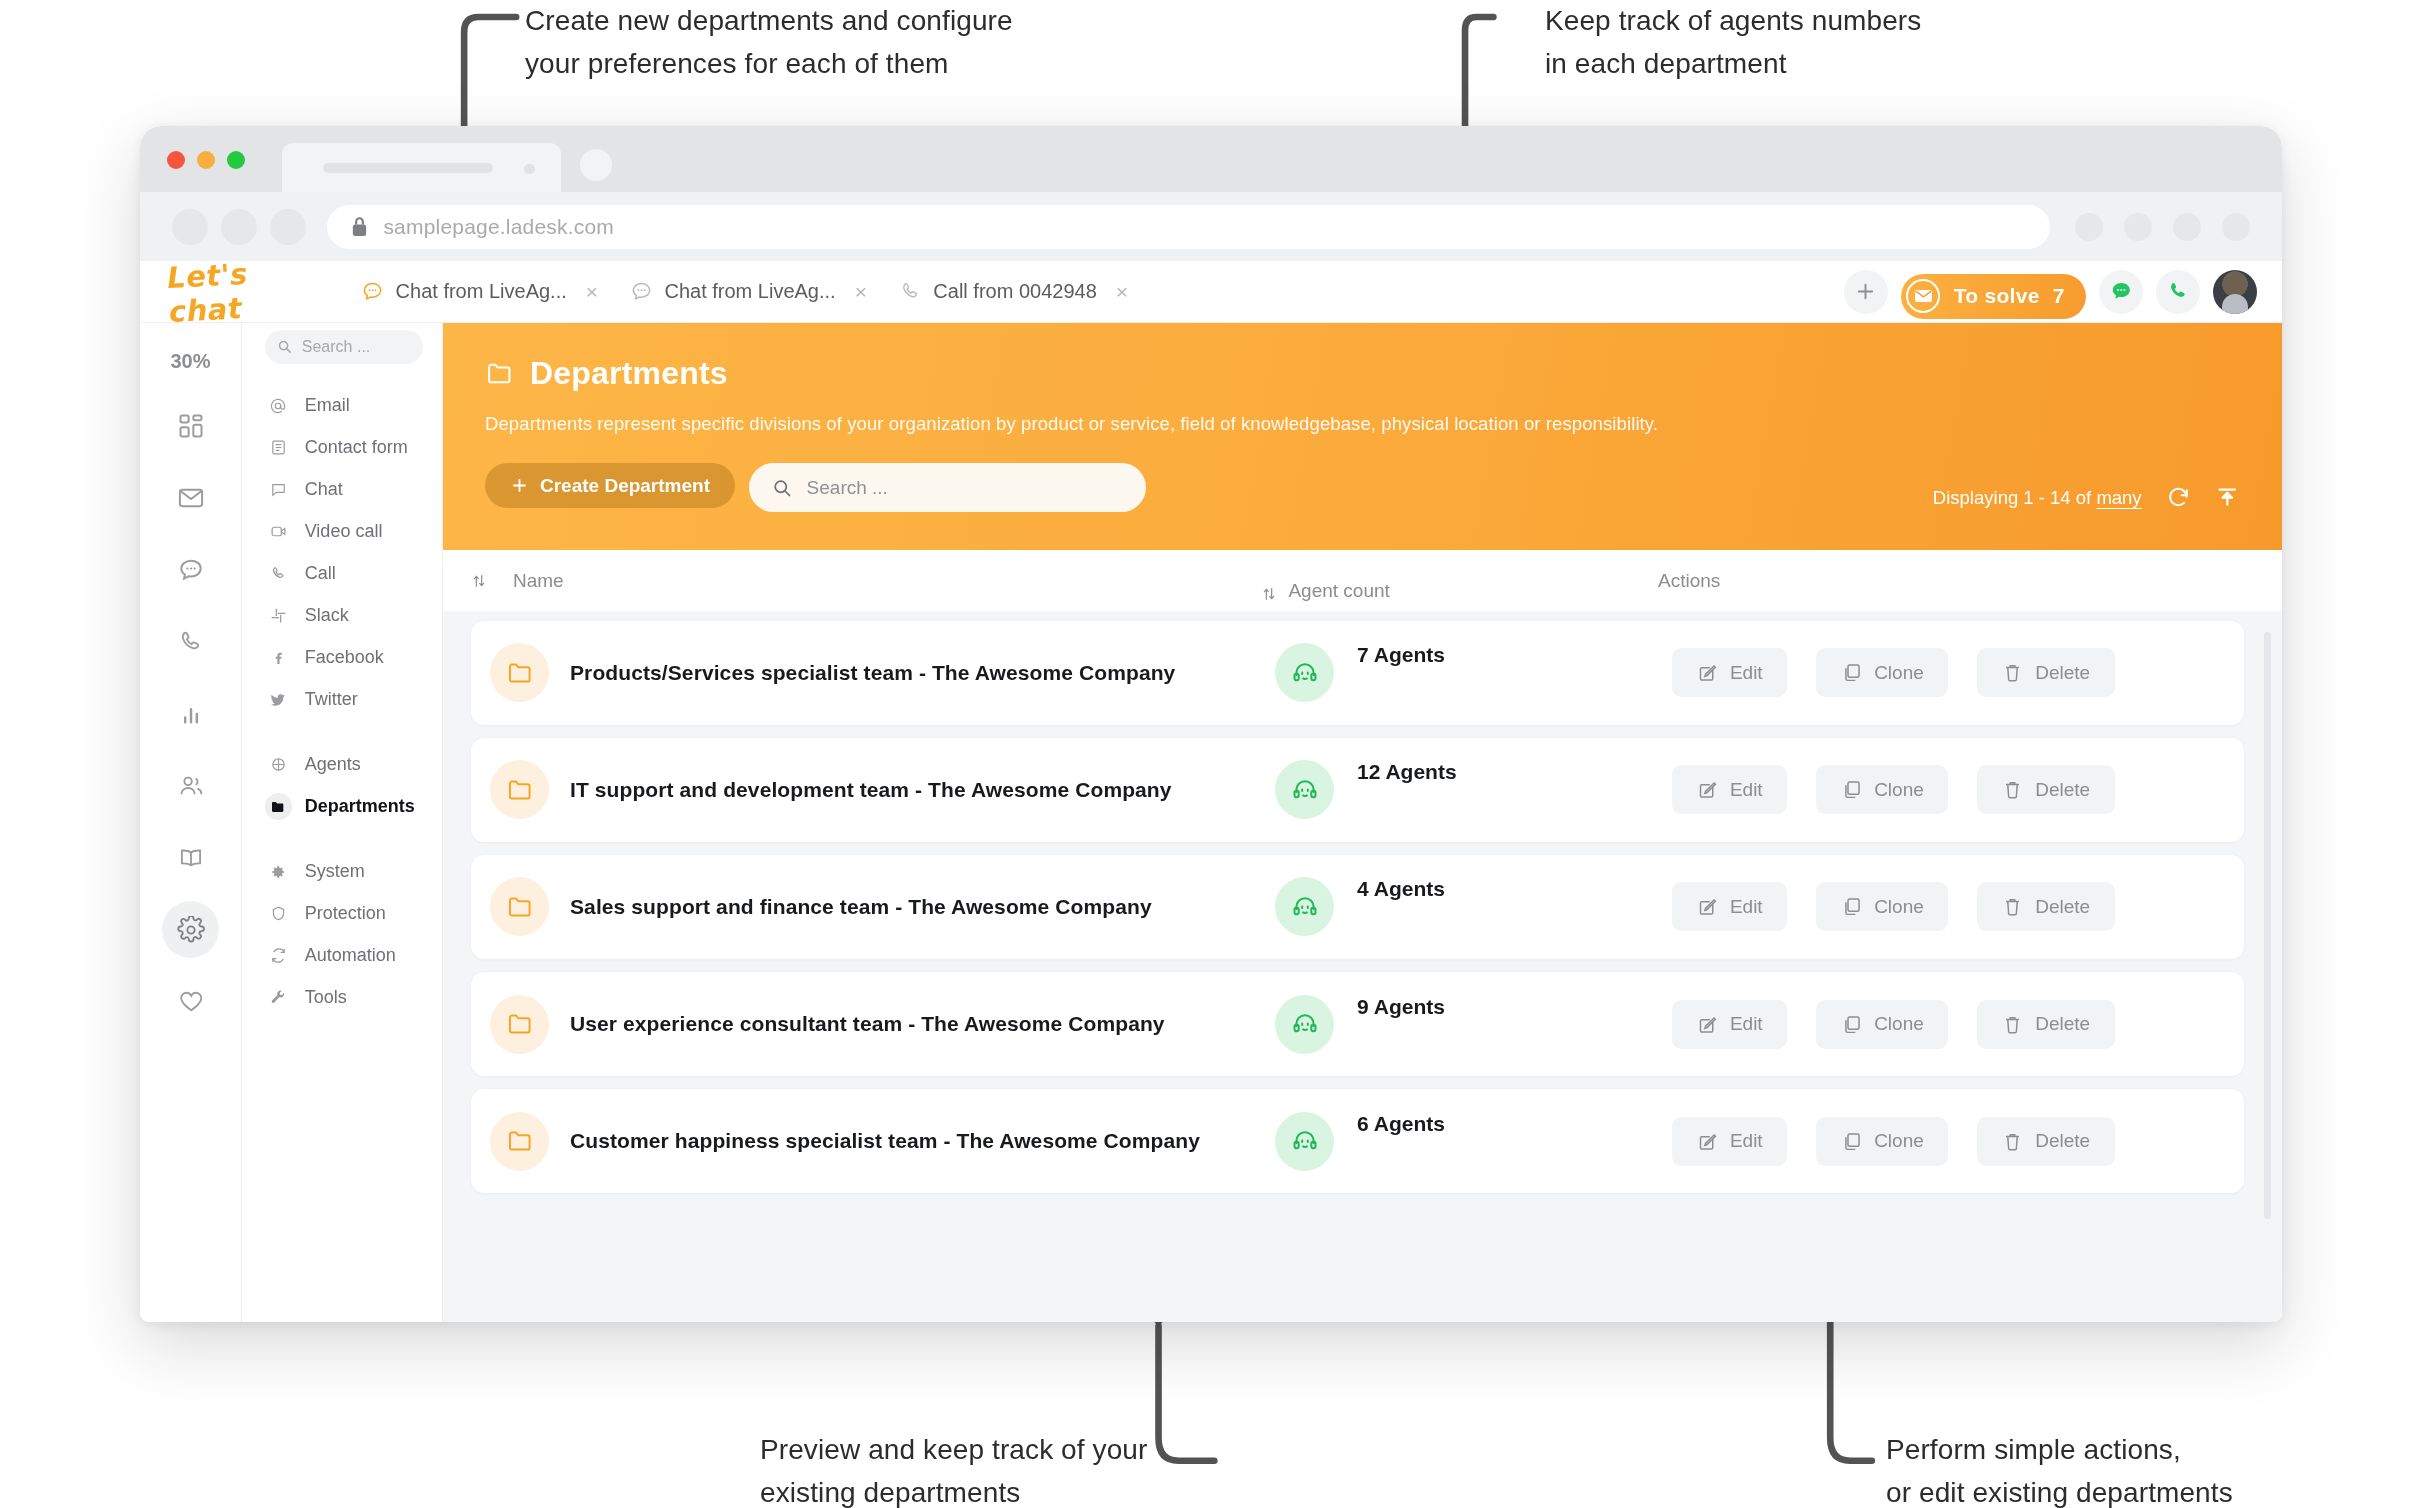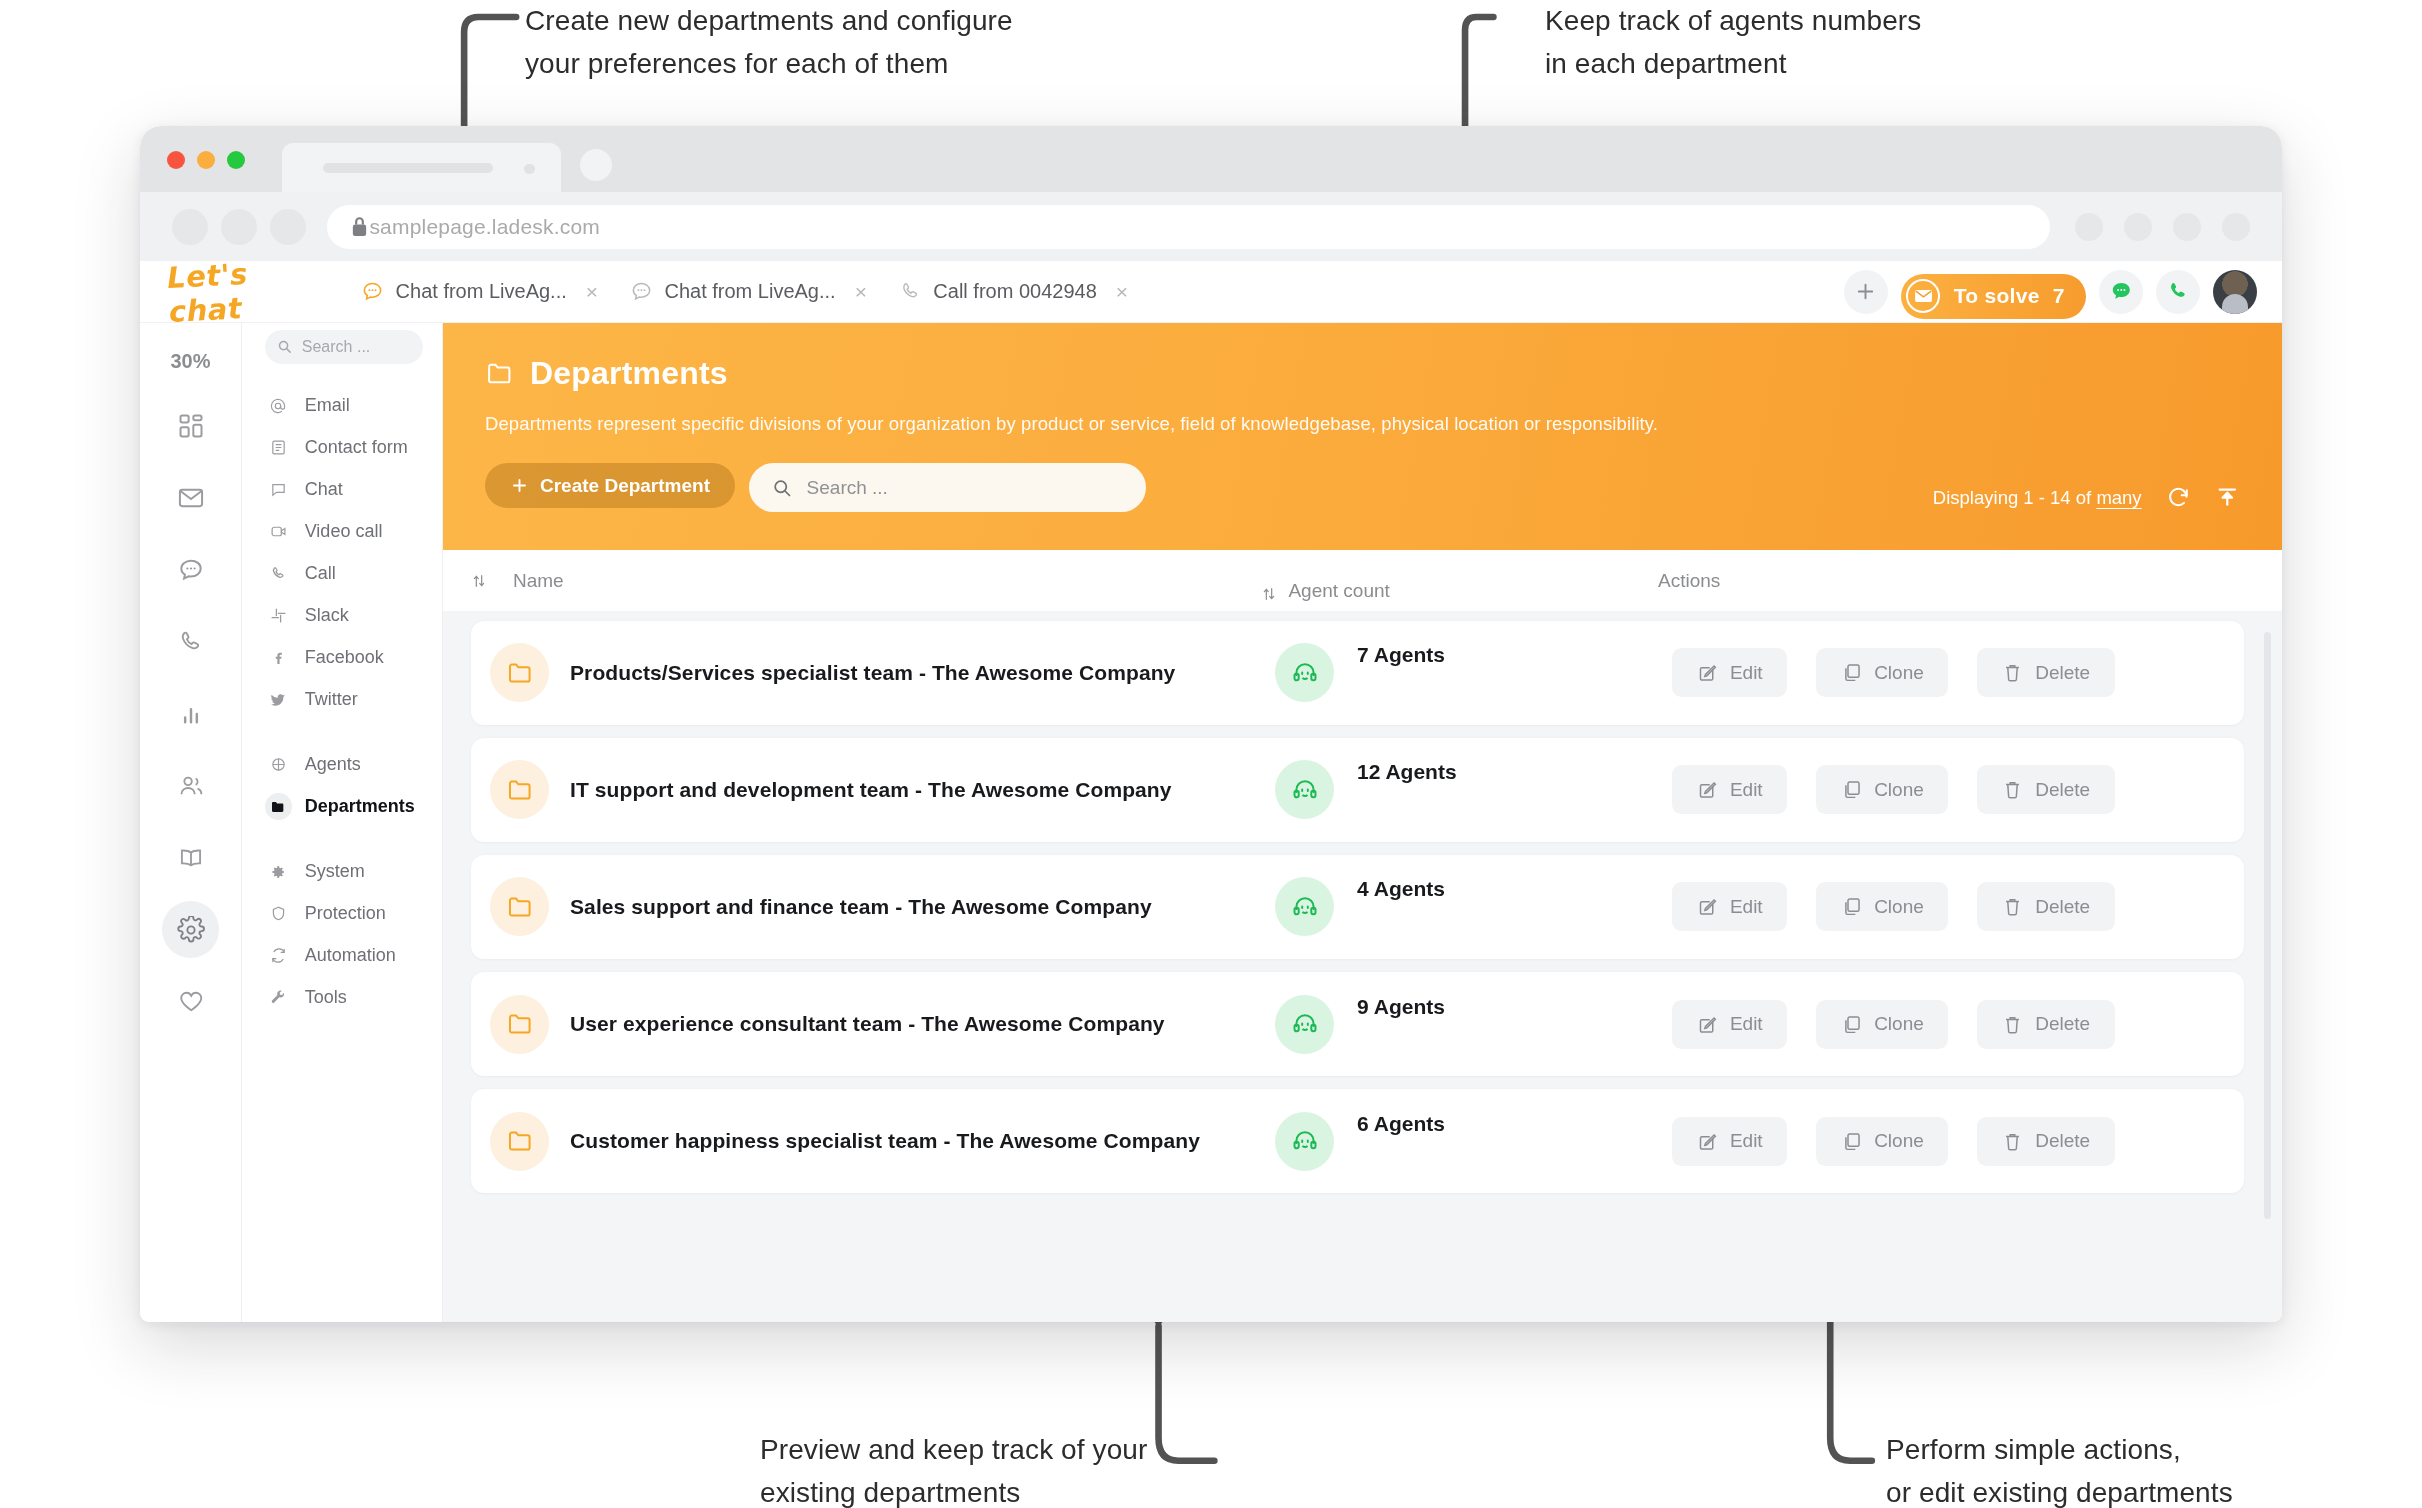--- a/index.html
+++ b/index.html
@@ -52,21 +52,21 @@
               background: #f2f3f4; border-radius: 50%; }
 
   .chrome-url {
     height: 69px; background: #f0f1f2; display: flex; align-items: center;
     padding: 0 32px;
   }
   .nav-circles { display: flex; gap: 13.2px; margin-right: 21px; }
   .nav-circle { width: 36px; height: 36px; border-radius: 50%; background: #e6e7e9; }
   .urlbar {
     flex: 1; height: 44px; background: #ffffff; border-radius: 23px;
-    display: flex; align-items: center; padding: 0 23px; 
+    display: flex; align-items: center; padding: 0 23px; gap: 14px;
   }
   .urlbar .url { font-size: 21px; color: #a9aaac; letter-spacing: 0.2px; }
   .url-right { display: flex; gap: 21px; margin-left: 24.6px; }
   .url-right .c { width: 28px; height: 28px; border-radius: 50%; background: #e6e7e9; }
 
   
   .app { position: relative; height: 1061px; background: #ffffff; display: flex; }
 
   .topbar {
     position: absolute; left: 0; top: 0; right: 0; height: 62px;

